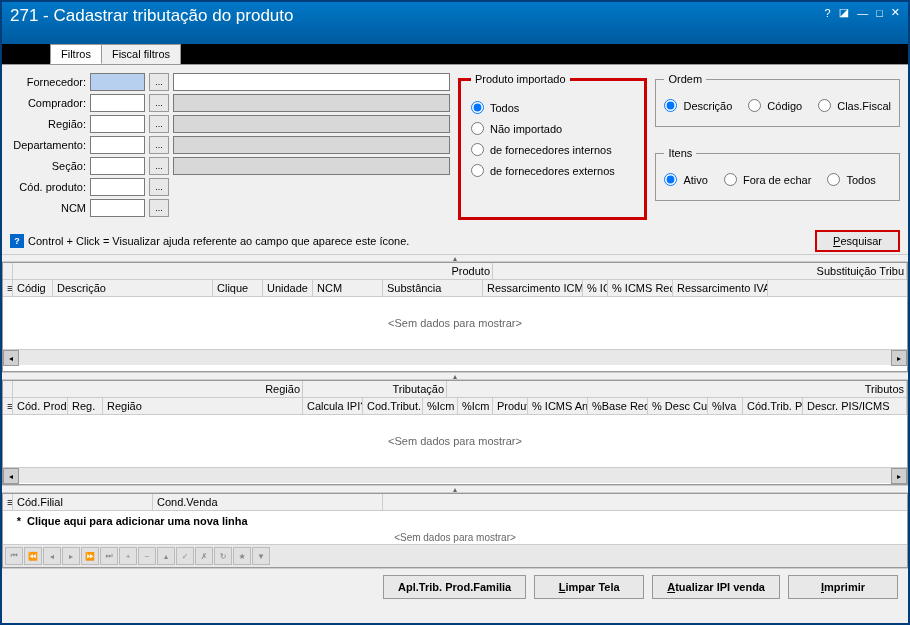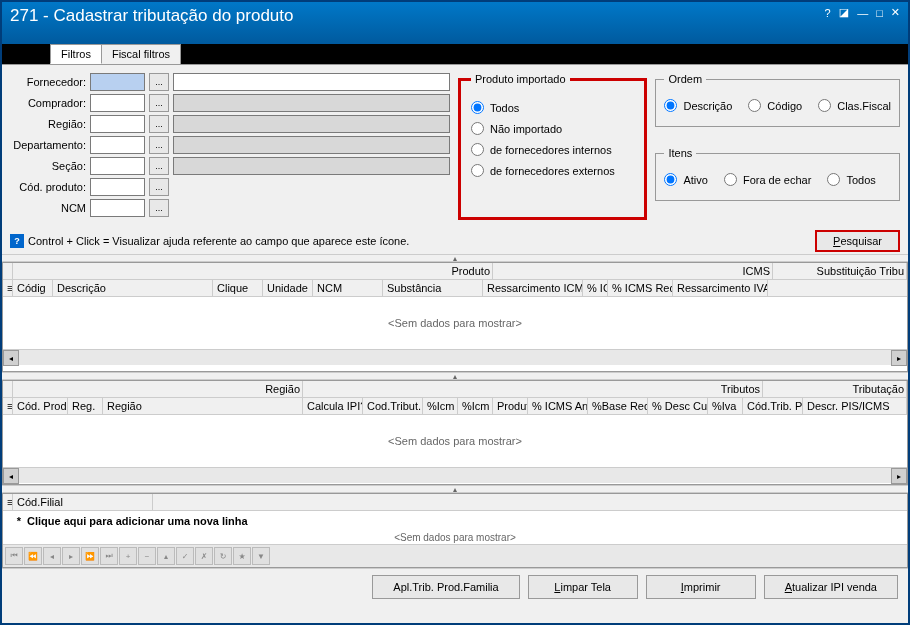--- a/index.html
+++ b/index.html
@@ -43,21 +43,21 @@
 .no-data { text-align: center; padding: 20px; color: #666; font-size: 11px; }
 .scrollbar-h { height: 16px; background: #e8e8e8; border-top: 1px solid #ccc; display: flex; }
 .scroll-btn { width: 16px; height: 16px; background: #d0d0d0; border: 1px solid #999; font-size: 8px; display: flex; align-items: center; justify-content: center; cursor: pointer; }
 .scroll-track { flex: 1; background: #e8e8e8; }
 .bottom-grid { background: #fff; border: 1px solid #999; }
 .add-row { padding: 4px 8px; font-weight: bold; display: flex; align-items: center; }
 .add-star { width: 16px; text-align: center; }
 .nav-bar { display: flex; gap: 1px; padding: 2px; background: #e8e8e8; border-top: 1px solid #ccc; }
 .nav-btn { width: 18px; height: 18px; background: #e0e0e0; border: 1px solid #bbb; font-size: 8px; cursor: pointer; display: flex; align-items: center; justify-content: center; color: #888; }
 .button-bar { display: flex; justify-content: flex-end; gap: 8px; padding: 6px 10px; background: #f0f0f0; border-top: 1px solid #ccc; }
-.action-btn { padding: 5px 20px; border: 1px solid #999; background: #e8e8e8; cursor: pointer; min-width: 110px; }
+.action-btn { padding: 5px 14px; border: 1px solid #999; background: #e8e8e8; cursor: pointer; min-width: 110px; font-weight: bold; }
 .action-btn u { text-decoration: underline; }
 </style>
 </head>
 <body>
 
 <div class="titlebar">
   <div class="titlebar-left">
     <div class="title-main">271 - Cadastrar tributação do produto</div>
   </div>
   <div class="titlebar-right">
@@ -184,21 +184,20 @@
     </div>
     <button class="btn-search"><u>P</u><span>esquisar</span></button>
   </div>
 
   <div class="splitter">▴</div>
 
   <div class="grid-section" style="height:110px">
     <div class="grid-header-row">
       <div class="grid-group-header" style="width:10px"></div>
       <div class="grid-group-header" style="width:480px">Produto</div>
-      <div class="grid-group-header" style="width:280px">ICMS</div>
       <div class="grid-group-header" style="flex:1">Substituição Tribu</div>
     </div>
     <div class="grid-cols">
       <div class="grid-col" style="width:10px">≡</div>
       <div class="grid-col" style="width:40px">Códig</div>
       <div class="grid-col" style="width:160px">Descrição</div>
       <div class="grid-col" style="width:50px">Clique</div>
       <div class="grid-col" style="width:50px">Unidade</div>
       <div class="grid-col" style="width:70px">NCM</div>
       <div class="grid-col" style="width:100px">Substância</div>
@@ -214,22 +213,22 @@
       <div class="scroll-btn">▸</div>
     </div>
   </div>
 
   <div class="splitter">▴</div>
 
   <div class="grid-section" style="height:105px">
     <div class="grid-header-row">
       <div class="grid-group-header" style="width:10px"></div>
       <div class="grid-group-header" style="width:290px">Região</div>
+      <div class="grid-group-header" style="flex:1">Tributação</div>
       <div class="grid-group-header" style="width:460px">Tributos</div>
-      <div class="grid-group-header" style="flex:1">Tributação</div>
     </div>
     <div class="grid-cols">
       <div class="grid-col" style="width:10px">≡</div>
       <div class="grid-col" style="width:55px">Cód. Prod</div>
       <div class="grid-col" style="width:35px">Reg.</div>
       <div class="grid-col" style="width:200px">Região</div>
       <div class="grid-col" style="width:60px">Calcula IPI?</div>
       <div class="grid-col" style="width:60px">Cod.Tribut.</div>
       <div class="grid-col" style="width:35px">%Icm</div>
       <div class="grid-col" style="width:35px">%Icm</div>
@@ -248,20 +247,21 @@
       <div class="scroll-btn">▸</div>
     </div>
   </div>
 
   <div class="splitter">▴</div>
 
   <div class="bottom-grid">
     <div class="grid-cols">
       <div class="grid-col" style="width:10px">≡</div>
       <div class="grid-col" style="width:140px">Cód.Filial</div>
+      <div class="grid-col" style="width:230px">Cond.Venda</div>
     </div>
     <div class="add-row">
       <span class="add-star">*</span>
       <span>Clique aqui para adicionar uma nova linha</span>
     </div>
     <div style="text-align:center;color:#666;padding:1px;font-size:10px">&lt;Sem dados para mostrar&gt;</div>
     <div class="nav-bar">
       <button class="nav-btn">⏮</button>
       <button class="nav-btn">⏪</button>
       <button class="nav-btn">◂</button>
@@ -275,16 +275,16 @@
       <button class="nav-btn">✗</button>
       <button class="nav-btn">↻</button>
       <button class="nav-btn">★</button>
       <button class="nav-btn">▼</button>
     </div>
   </div>
 
   <div class="button-bar">
     <button class="action-btn">Apl.Trib. Prod.Familia</button>
     <button class="action-btn"><u>L</u>impar Tela</button>
+    <button class="action-btn"><u>A</u>tualizar IPI venda</button>
     <button class="action-btn"><u>I</u>mprimir</button>
-    <button class="action-btn"><u>A</u>tualizar IPI venda</button>
   </div>
 </div>
 
 </body></html>

